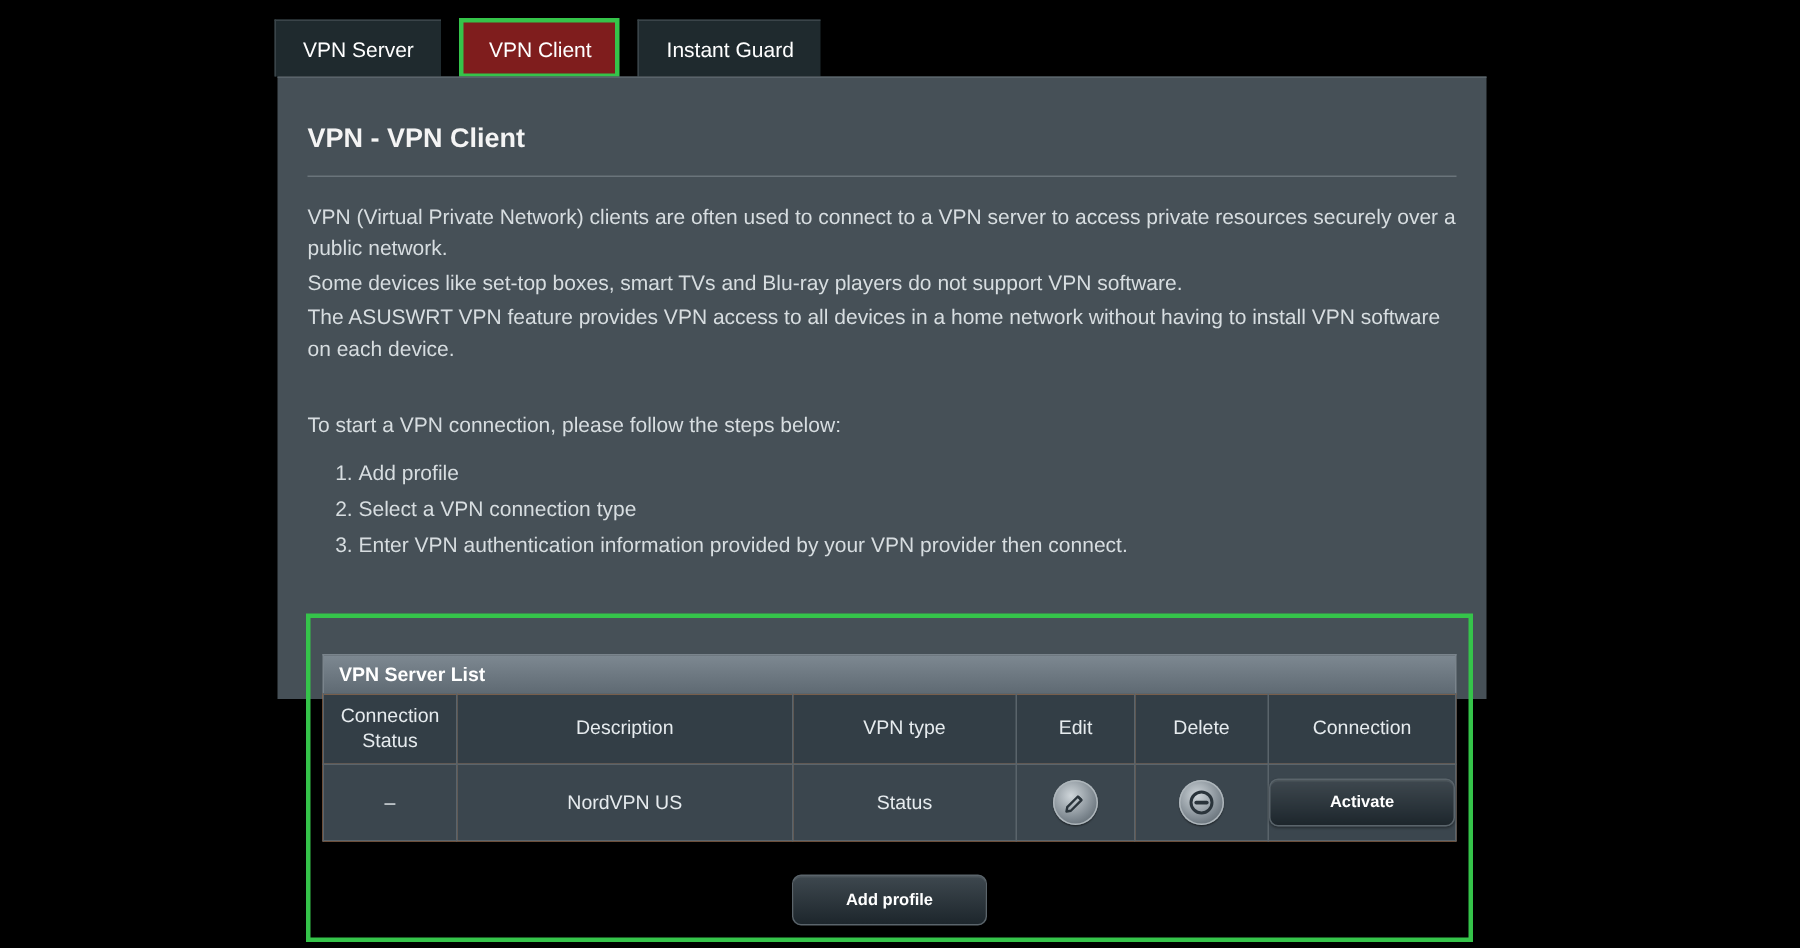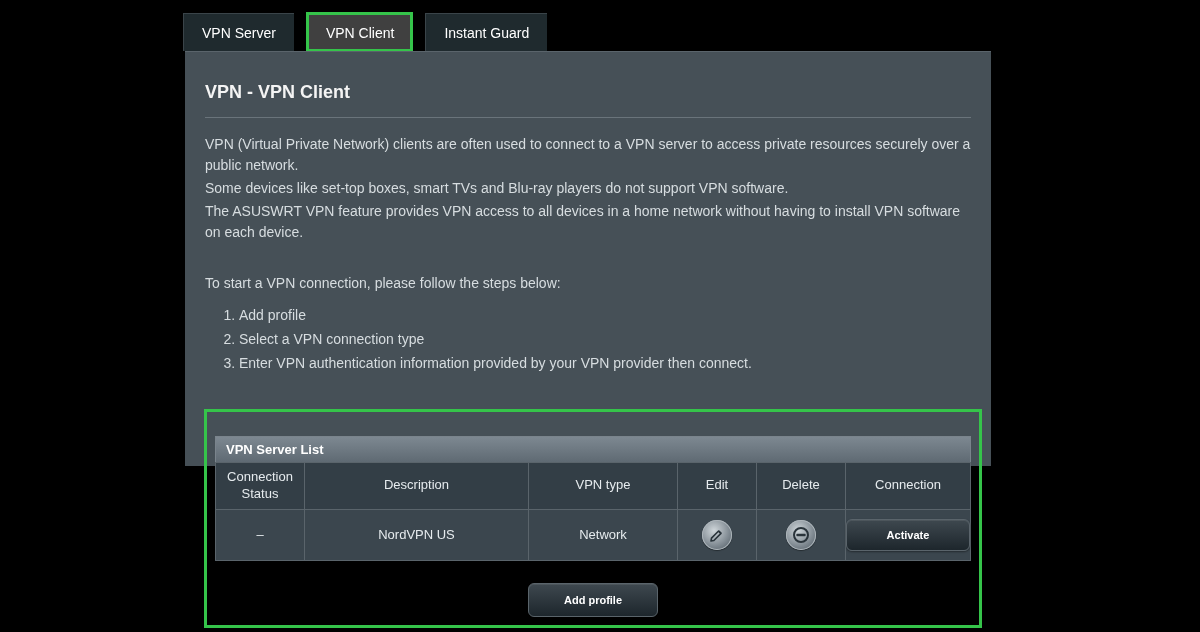--- a/index.html
+++ b/index.html
@@ -35,21 +35,21 @@
     border-top: 1px solid #3a4449;
     border-left: 1px solid #3a4449;
     margin-right: 0;
     cursor: pointer;
     height: 38px;
     box-sizing: border-box;
     display: flex;
     align-items: center;
   }
   .tab.active {
-    background: #404040;
+    background: #7f1d1d;
   }
   .tab.highlight-box {
     outline: 3px solid #35c44a;
     outline-offset: -2px;
   }
   
   .panel {
     position: absolute;
     left: 185px;
     top: 51px;
@@ -218,21 +218,21 @@
           <th class="col-type">VPN type</th>
           <th class="col-edit">Edit</th>
           <th class="col-delete">Delete</th>
           <th class="col-conn">Connection</th>
         </tr>
       </thead>
       <tbody>
         <tr>
           <td>–</td>
           <td>NordVPN US</td>
-          <td>Network</td>
+          <td>Status</td>
           <td>
             <button class="icon-btn" aria-label="Edit">
               <svg width="16" height="16" viewBox="0 0 16 16">
                 <path d="M2.5 11.1 L9.6 4 L12 6.4 L4.9 13.5 L2 14 Z" fill="none" stroke="#2a343b" stroke-width="1.6" stroke-linejoin="round"></path>
                 <path d="M9.6 4 L12 6.4" stroke="#2a343b" stroke-width="1.6"></path>
               </svg>
             </button>
           </td>
           <td>
             <button class="icon-btn" aria-label="Delete">

